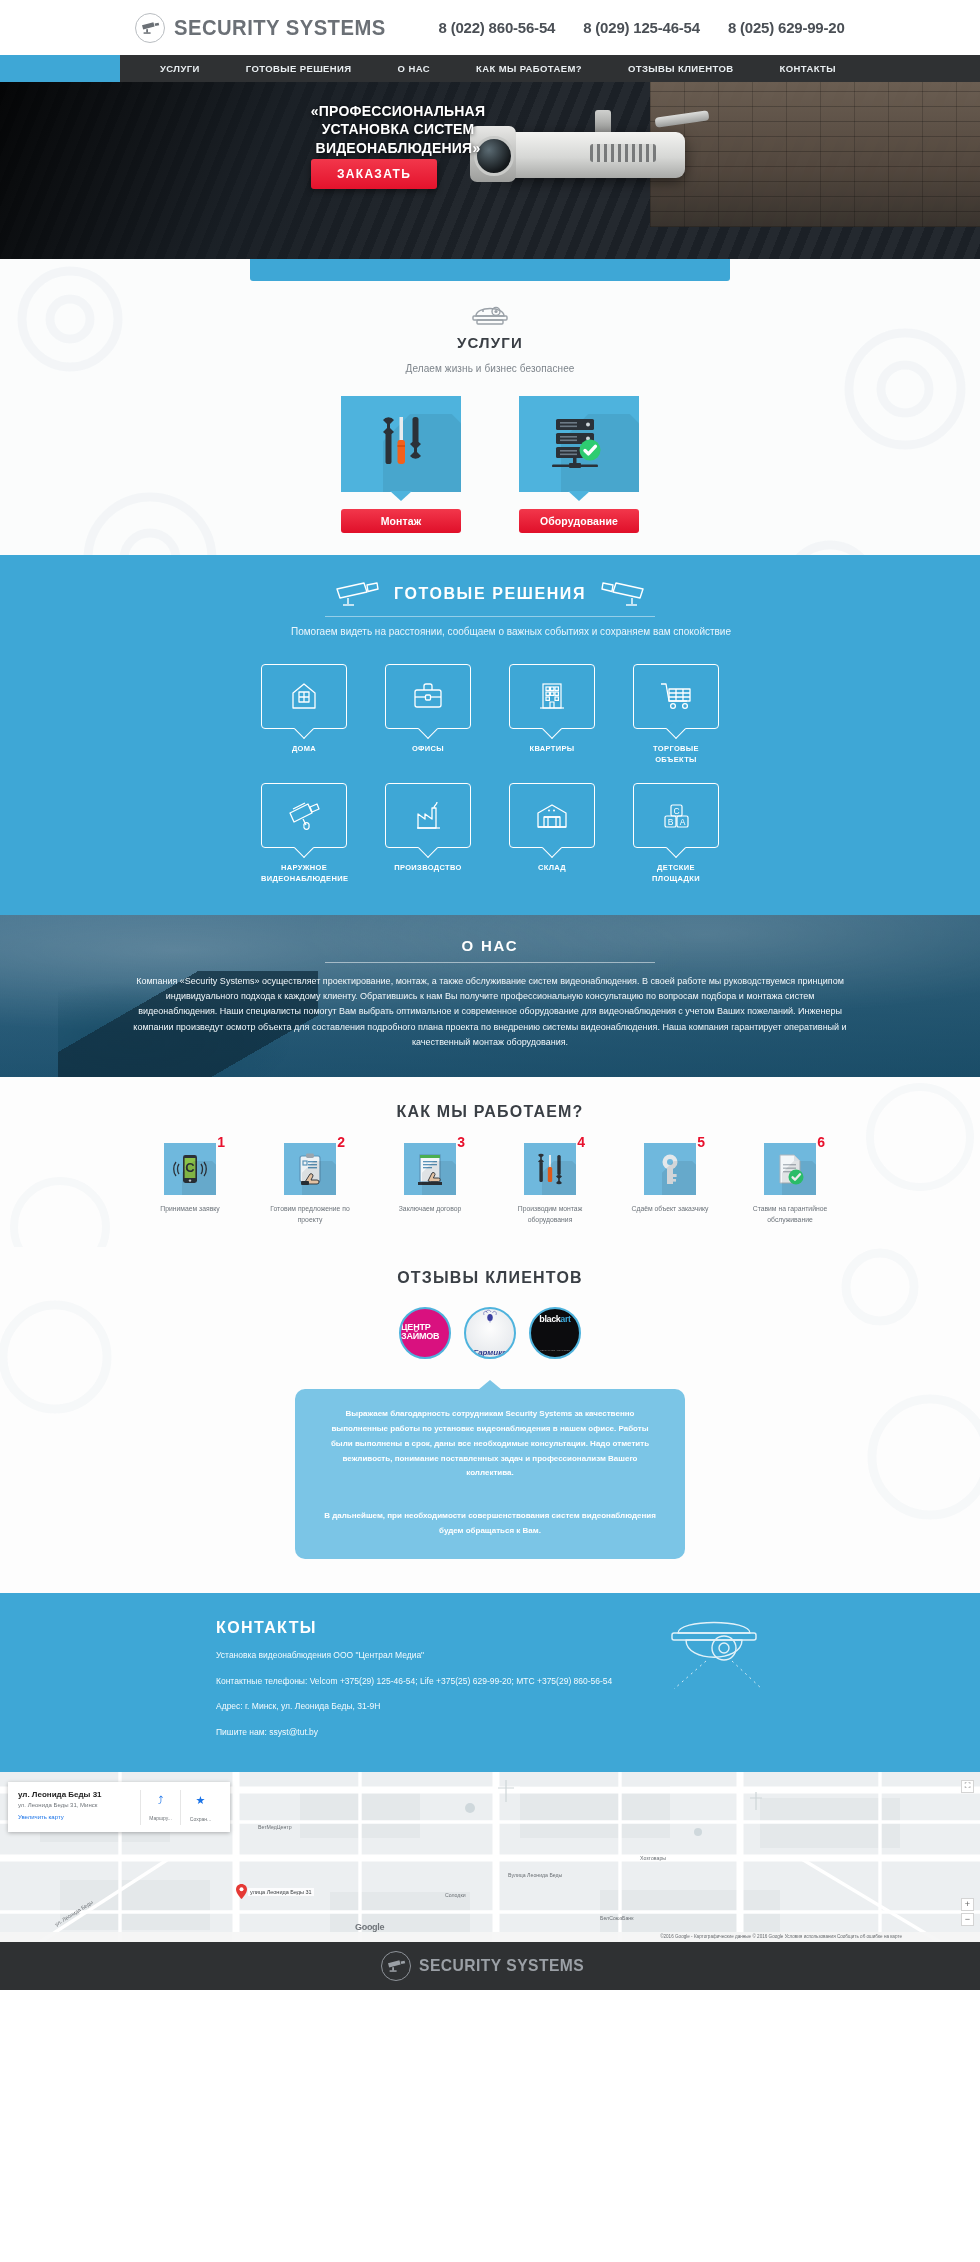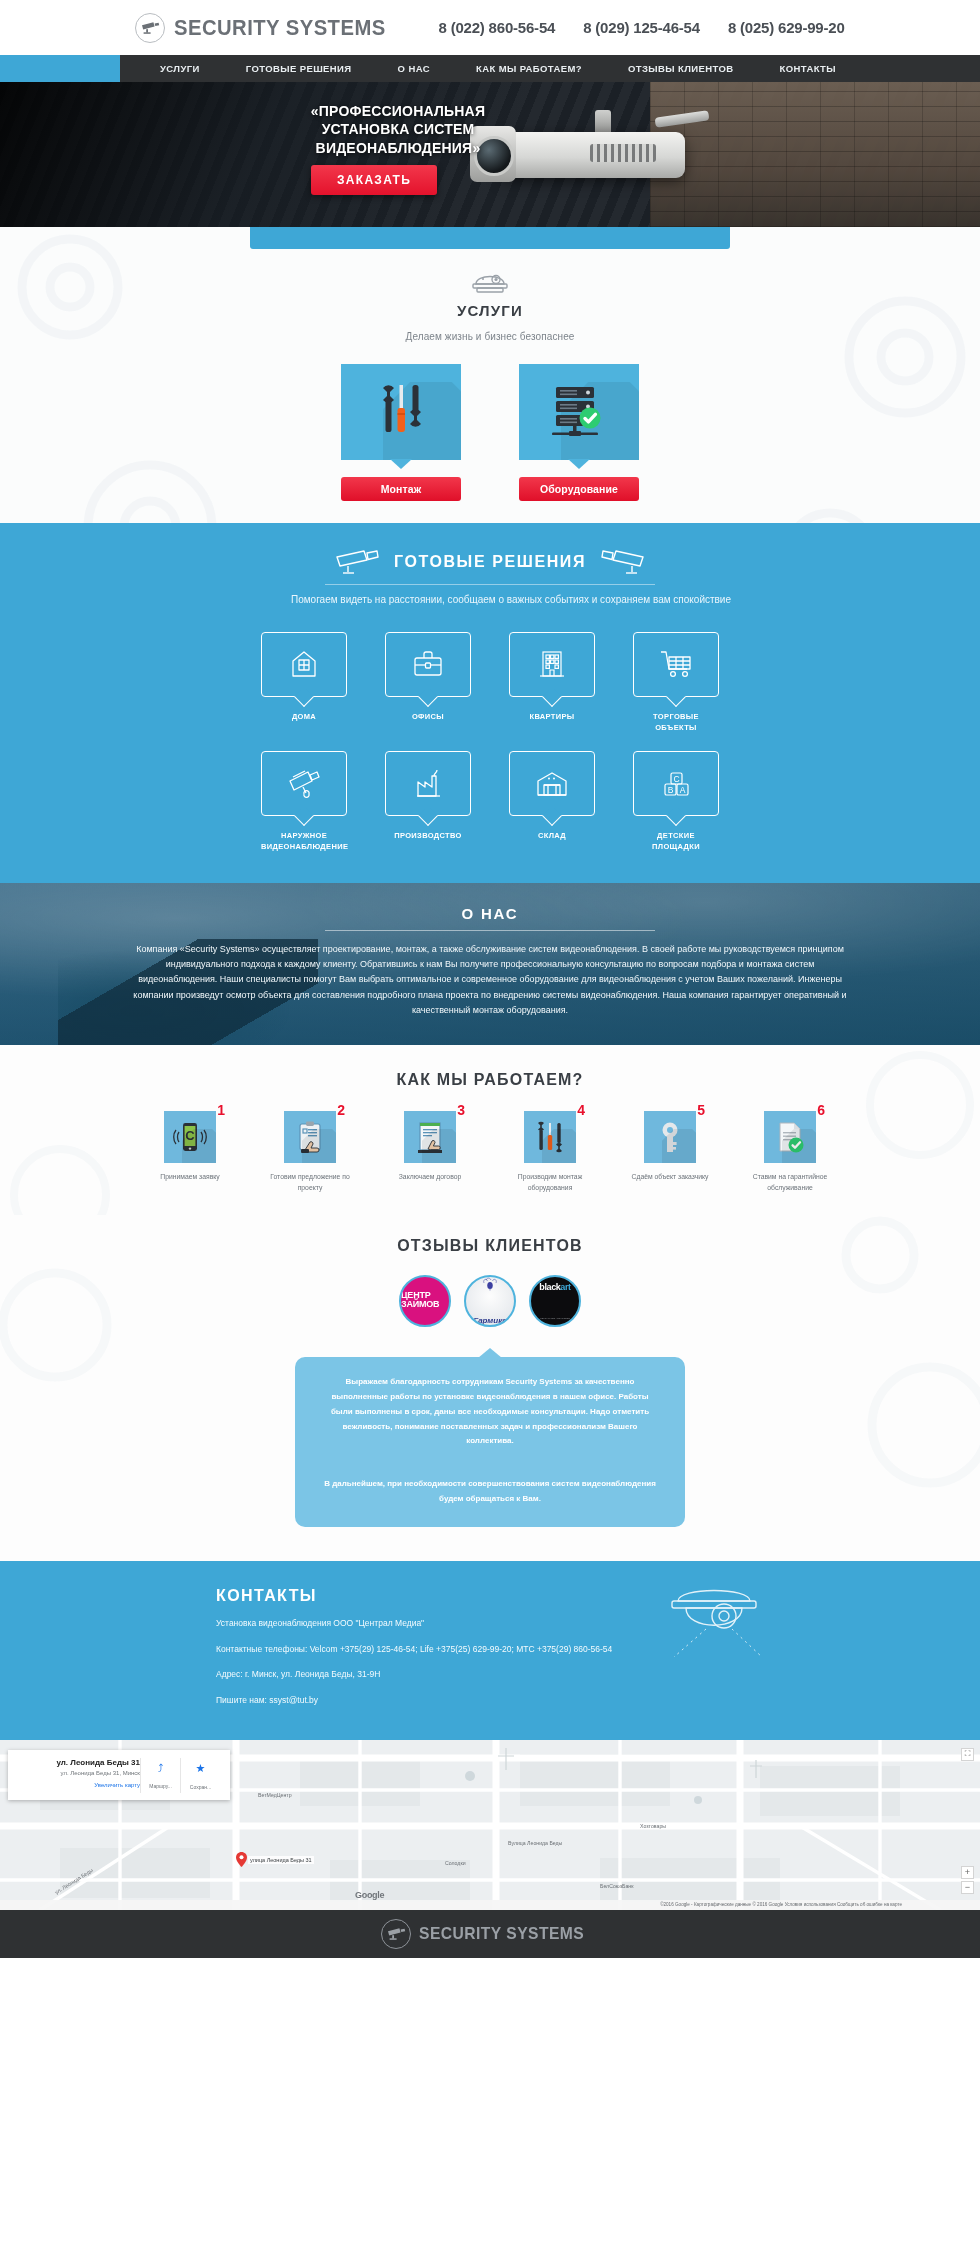--- a/index.html
+++ b/index.html
@@ -39,21 +39,21 @@
   .nav{height:27px;background:#2f3133;display:flex;}
   .nav-accent{width:120px;background:#3ea7d6;flex:none;}
   .nav-list{display:flex;align-items:center;gap:0;flex:1;padding-left:17px;}
   .nav-item{
     color:#e9eef1;font-size:9.5px;font-weight:bold;letter-spacing:.4px;
     padding:0 23px;white-space:nowrap;cursor:pointer;line-height:27px;
   }
 
   
   .hero{
-    height:145px;position:relative;overflow:hidden;
+    height:177px;position:relative;overflow:hidden;
     background:#14171b;
     padding-left:30px;
   }
   .hero-bg{
     position:absolute;inset:0;
     background:
       linear-gradient(118deg,rgba(0,0,0,.85) 0%,rgba(20,26,32,.55) 28%,rgba(0,0,0,0) 52%),
       repeating-linear-gradient(112deg,#1b2026 0px,#1b2026 9px,#24292f 9px,#24292f 19px),
       linear-gradient(90deg,#141a20 0%,#2b3038 40%,#6b6156 62%,#8d8176 78%,#4a453f 100%);
   }
@@ -95,21 +95,21 @@
     position:absolute;left:185px;top:4px;width:54px;height:10px;border-radius:4px;
     background:linear-gradient(180deg,#dcdddb,#9fa09e);transform:rotate(-8deg);
   }
   .hero-inner{position:relative;width:680px;margin:0 auto;height:100%;}
   .hero-title{
     position:absolute;left:108px;top:20px;width:250px;text-align:center;
     color:#fff;font-size:14px;font-weight:bold;line-height:1.32;letter-spacing:.2px;
     text-shadow:0 1px 4px rgba(0,0,0,.75);
   }
   .hero-btn{
-    position:absolute;left:146px;top:83px;
+    position:absolute;left:146px;top:77px;
     background:linear-gradient(180deg,#f2374b 0%,#e4122c 100%);
     color:#fff;font-size:12px;font-weight:bold;letter-spacing:1.3px;
     padding:8px 26px;border:none;border-radius:3px;cursor:pointer;
     box-shadow:0 2px 6px rgba(0,0,0,.45);
   }
 
   
   .services{
     position:relative;background:#fbfcfc;padding:0 0 22px;overflow:hidden;
   }
@@ -291,21 +291,21 @@
   
   .map{
     height:170px;position:relative;overflow:hidden;
     background:#eceff1;
   }
   .map-roads{position:absolute;inset:0;}
   .map-card{
     position:absolute;left:8px;top:10px;width:222px;background:#fff;
     box-shadow:0 1px 4px rgba(0,0,0,.28);padding:8px 10px 7px;display:flex;
   }
-  .mc-left{flex:1;text-align:right;}
+  .mc-left{flex:1;}
   .mc-t1{font-size:8px;color:#212121;font-weight:bold;}
   .mc-t2{font-size:6px;color:#70757a;margin-top:3px;}
   .mc-t3{font-size:6px;color:#1a73e8;margin-top:6px;cursor:pointer;}
   .mc-act{width:40px;text-align:center;border-left:1px solid #e6e6e6;padding-top:4px;}
   .mc-act .gl{color:#1a73e8;font-size:11px;display:block;}
   .mc-act .tx{font-size:5px;color:#70757a;margin-top:2px;}
   .map-pin{
     position:absolute;left:236px;top:112px;width:11px;height:15px;
   }
   .map-pin-label{

